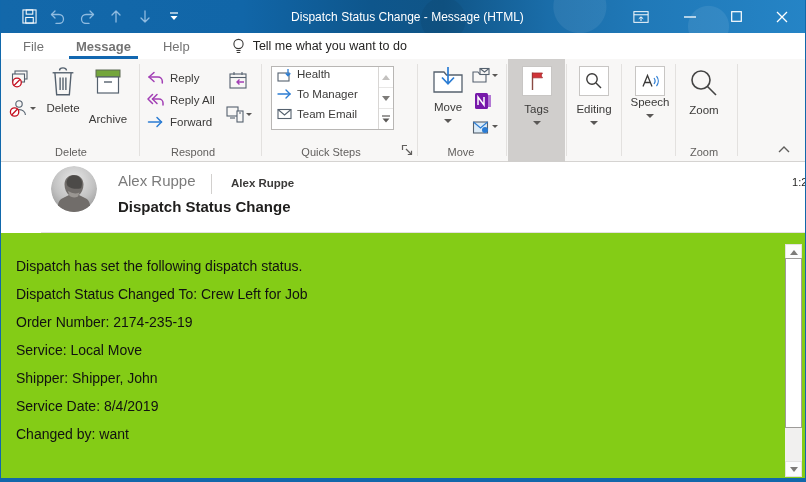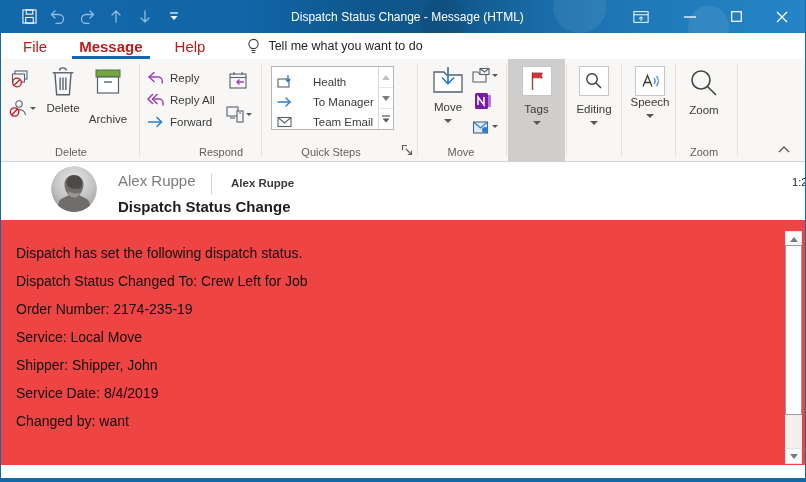--- a/index.html
+++ b/index.html
@@ -21,39 +21,39 @@
 .win-title { position:absolute; left:9px; right:0; top:0; height:33px; display:flex; align-items:center;
   justify-content:center; color:#fff; font-size:12px; z-index:1; }
 .win-controls { position:absolute; right:0; top:0; height:33px; display:flex; z-index:2; }
 .ctrl { width:46px; height:33px; display:flex; align-items:center; justify-content:center; }
 .ctrl.ribbonopts { width:40px; margin-right:6px; }
 
 
 .tabrow { position:absolute; top:33px; left:0; width:100%; height:26px; background:#fff;
   display:flex; align-items:center; padding-left:6px; }
 .tab { position:relative; height:26px; display:flex; align-items:center; padding:0 16px;
-  font-size:15px; color:#b91c1c; }
+  font-size:13px; color:#737373; }
 .tab.active { font-weight:bold; }
 .tab.active::after { content:""; position:absolute; left:9px; right:9px; bottom:0; height:3px; background:#1267b0; }
 .tellme { display:flex; align-items:center; gap:8px; margin-left:26px; font-size:12.5px; color:#252423; }
 
 
 .ribbon { position:absolute; top:59px; left:0; width:100%; height:103px; background:#f8f7f6;
   border-bottom:1px solid #d5d3d1; }
 .sep { position:absolute; top:5px; width:1px; height:92px; background:#e3e1df; }
 .rlabel { position:absolute; bottom:3px; font-size:11px; color:#605e5c; text-align:center; }
 .bigbtn { position:absolute; display:flex; flex-direction:column; align-items:center; }
 .btntext { font-size:11.5px; color:#3b3a39; white-space:nowrap; }
 .smallbtn { position:absolute; display:flex; align-items:center; gap:2px; }
 .resp-row { position:absolute; left:146px; display:flex; align-items:center; gap:6px;
   font-size:11.5px; color:#3b3a39; }
 .qs-box { position:absolute; left:270px; top:7px; width:123px; height:64px; background:#fff;
   border:1px solid #b8b6b4; display:flex; }
 .qs-items { flex:1; padding-top:1px; }
-.qs-row { height:20px; display:flex; align-items:flex-end; gap:21px; padding-left:5px;
+.qs-row { height:20px; display:flex; align-items:flex-start; gap:5px; padding-left:5px;
   font-size:11.5px; color:#3b3a39; white-space:nowrap; }
 .qs-scroll { width:15px; border-left:1px solid #d8d6d4; display:flex; flex-direction:column; }
 .qs-sbtn { flex:1; display:flex; align-items:center; justify-content:center; border-bottom:1px solid #e8e7e6; }
 .qs-sbtn:last-child { border-bottom:none; }
 .tags-block { position:absolute; left:507px; top:0; width:57px; height:103px; background:#d0cecc;
   display:flex; flex-direction:column; align-items:center; }
 .mid-col { position:absolute; top:0; height:103px; display:flex; flex-direction:column; align-items:center; }
 .iconbox { width:30px; height:30px; background:#fff; border:1px solid #c8c6c4; margin-top:7px;
   display:flex; align-items:center; justify-content:center; }
 .caret { width:0; height:0; border-left:4px solid transparent; border-right:4px solid transparent;
@@ -69,21 +69,21 @@
 .avatar { position:absolute; left:10px; top:4px; width:46px; height:46px; border-radius:50%; overflow:hidden; }
 .sender { position:absolute; left:77px; top:10px; font-size:15px; color:#7b7b7b; }
 .vdiv { position:absolute; left:170px; top:12px; width:1px; height:20px; background:#d2d0ce; }
 .sender2 { position:absolute; left:190px; top:15px; font-size:11.5px; font-weight:bold; color:#3b3a39; }
 .msgtime { position:absolute; right:12px; top:14px; font-size:11px; color:#252423; }
 .subject { position:absolute; left:77px; top:36px; font-size:15px; font-weight:bold; color:#1f1e1d; }
 .expand { position:absolute; right:6px; top:44px; width:22px; height:17px; border:1px dotted #6b6965;
   display:flex; align-items:center; justify-content:center; background:#fff; }
 
 
-.msgbody { position:absolute; top:220px; left:0; width:100%; height:245px; background:#ef4444; }
+.msgbody { position:absolute; top:233px; left:0; width:100%; height:245px; background:#84cc16; }
 .paras { padding:25px 40px 0 15px; }
 .paras p { font-size:14px; line-height:17px; margin:0 0 11px 0; color:#111; }
 .scrollbar { position:absolute; top:11px; right:3px; width:17px; height:233px; }
 .sb-btn { position:absolute; left:0; width:17px; height:16px; background:#fcfcfc;
   border:1px solid #e3e2e1; display:flex; align-items:center; justify-content:center; }
 .sb-up { top:0; } .sb-down { bottom:0; }
 .sb-thumb { position:absolute; left:0; top:14px; width:17px; height:170px; background:#fff; border:1px solid #9d9b99; }
 .sb-track { position:absolute; left:0; top:184px; width:17px; height:33px; background:#f1f0ef; }
 .tri-up { width:0; height:0; border-left:4px solid transparent; border-right:4px solid transparent; border-bottom:5px solid #7d7b79; }
 .tri-down { width:0; height:0; border-left:4px solid transparent; border-right:4px solid transparent; border-top:5px solid #7d7b79; }
@@ -291,21 +291,21 @@
       <span>
           <svg width="18" height="18" viewBox="0 0 18 18" fill="none" stroke="#55616e" stroke-width="1.1">
             <rect x="1" y="2" width="11" height="9"></rect>
             <path d="M4 13 H9"></path>
             <rect x="11" y="6" width="6" height="11" fill="#f8f7f6"></rect>
             <path d="M13 8 H15"></path>
           </svg>
         </span>
       <span class="caret sm"></span>
     </div>
-    <div class="rlabel" style="left:164px;width:112px;">Respond</div>
+    <div class="rlabel" style="left:136px;width:112px;">Respond</div>
 
     <div class="sep" style="left:260px;"></div>
 
     <div class="qs-box">
       <div class="qs-items">
         <div class="qs-row">
           <span>
               <svg width="15" height="14" viewBox="0 0 15 14" fill="none">
                 <rect x="1" y="5" width="11" height="8" stroke="#55616e" stroke-width="1.1"></rect>
                 <path d="M11 1 V7.5 M8.7 5.3 L11 7.7 L13.3 5.3" stroke="#2b7cd3" stroke-width="1.3"></path>

